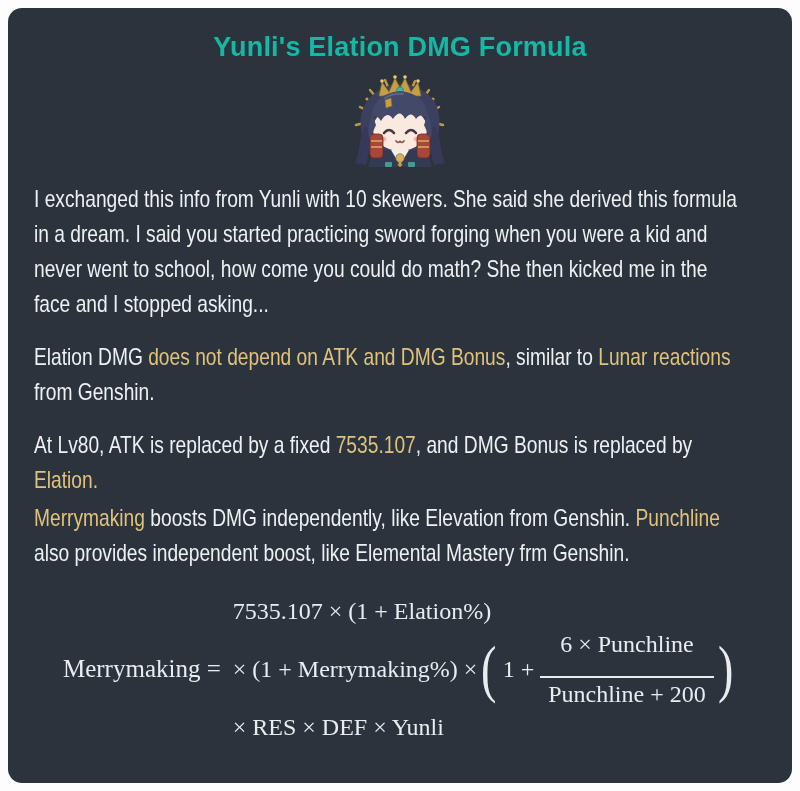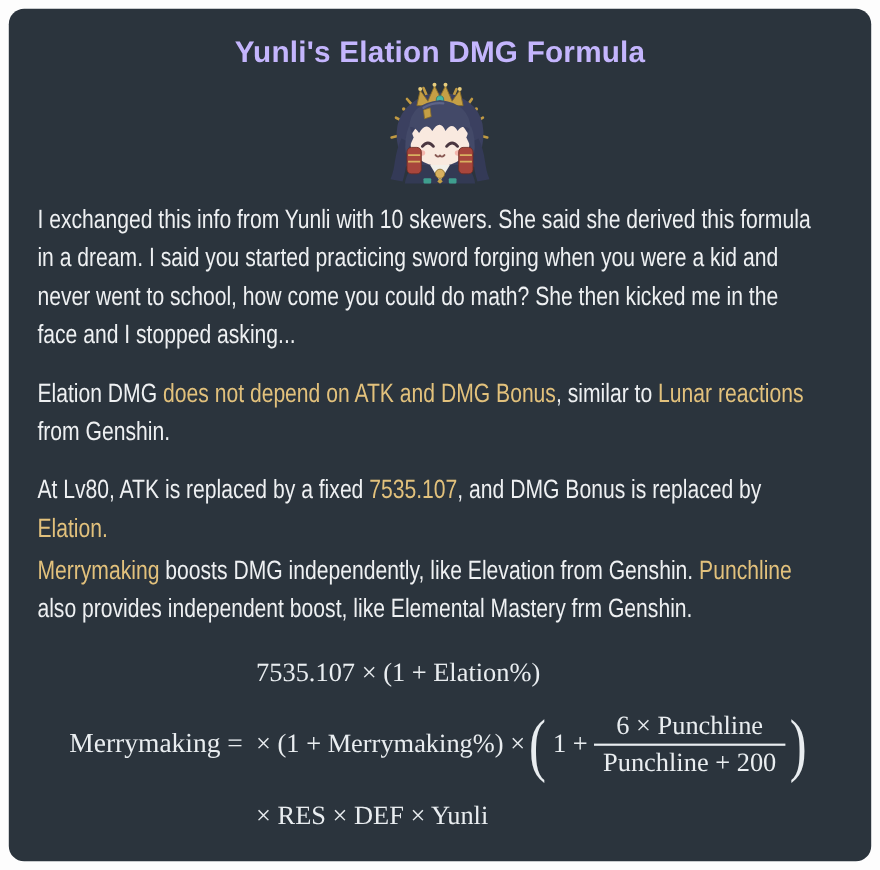--- a/index.html
+++ b/index.html
@@ -15,21 +15,21 @@
     left: 8px; top: 8px;
     width: 784px; height: 775px;
     background: #2b343d;
     border-radius: 14px;
     box-sizing: border-box;
     padding: 22px 26px 0 26px;
     overflow: hidden;
   }
   .title {
     text-align: center;
-    color: #c4b5fd;
+    color: #14b8a6;
     font-size: 27px;
     font-weight: 700;
     letter-spacing: 0.2px;
     line-height: 34px;
   }
   .emote-wrap {
     width: 118px;
     margin: 8px auto 0 auto;
   }
   .body-text {
@@ -61,21 +61,21 @@
   }
   .formula .lhs {
     font-size: 25px;
     margin-right: 12px;
     white-space: nowrap;
   }
   .formula .rhs {
     display: flex;
     flex-direction: column;
     align-items: flex-start;
-    gap: 18px;
+    gap: 5px;
   }
   .f-line { line-height: 30px; white-space: nowrap; }
   .f-line2 {
     display: flex;
     align-items: center;
     line-height: 30px;
     white-space: nowrap;
   }
   .bigparen {
     font-size: 64px;
@@ -86,21 +86,21 @@
     margin: 0 1px;
   }
   .inner-lead { margin: 0 6px 0 2px; }
   .frac {
     display: inline-flex;
     flex-direction: column;
     align-items: center;
     text-align: center;
     vertical-align: middle;
   }
-  .frac .num { padding: 0 8px 3px 8px; line-height: 26px; }
+  .frac .num { padding: 0 8px 19px 8px; line-height: 26px; }
   .frac .den { border-top: 2px solid #e9edf0; padding: 3px 8px 0 8px; line-height: 26px; }
 </style>
 </head>
 <body>
 
 <div class="card">
 
   <div class="title">Yunli's Elation DMG Formula</div>
 
   <div class="emote-wrap">

